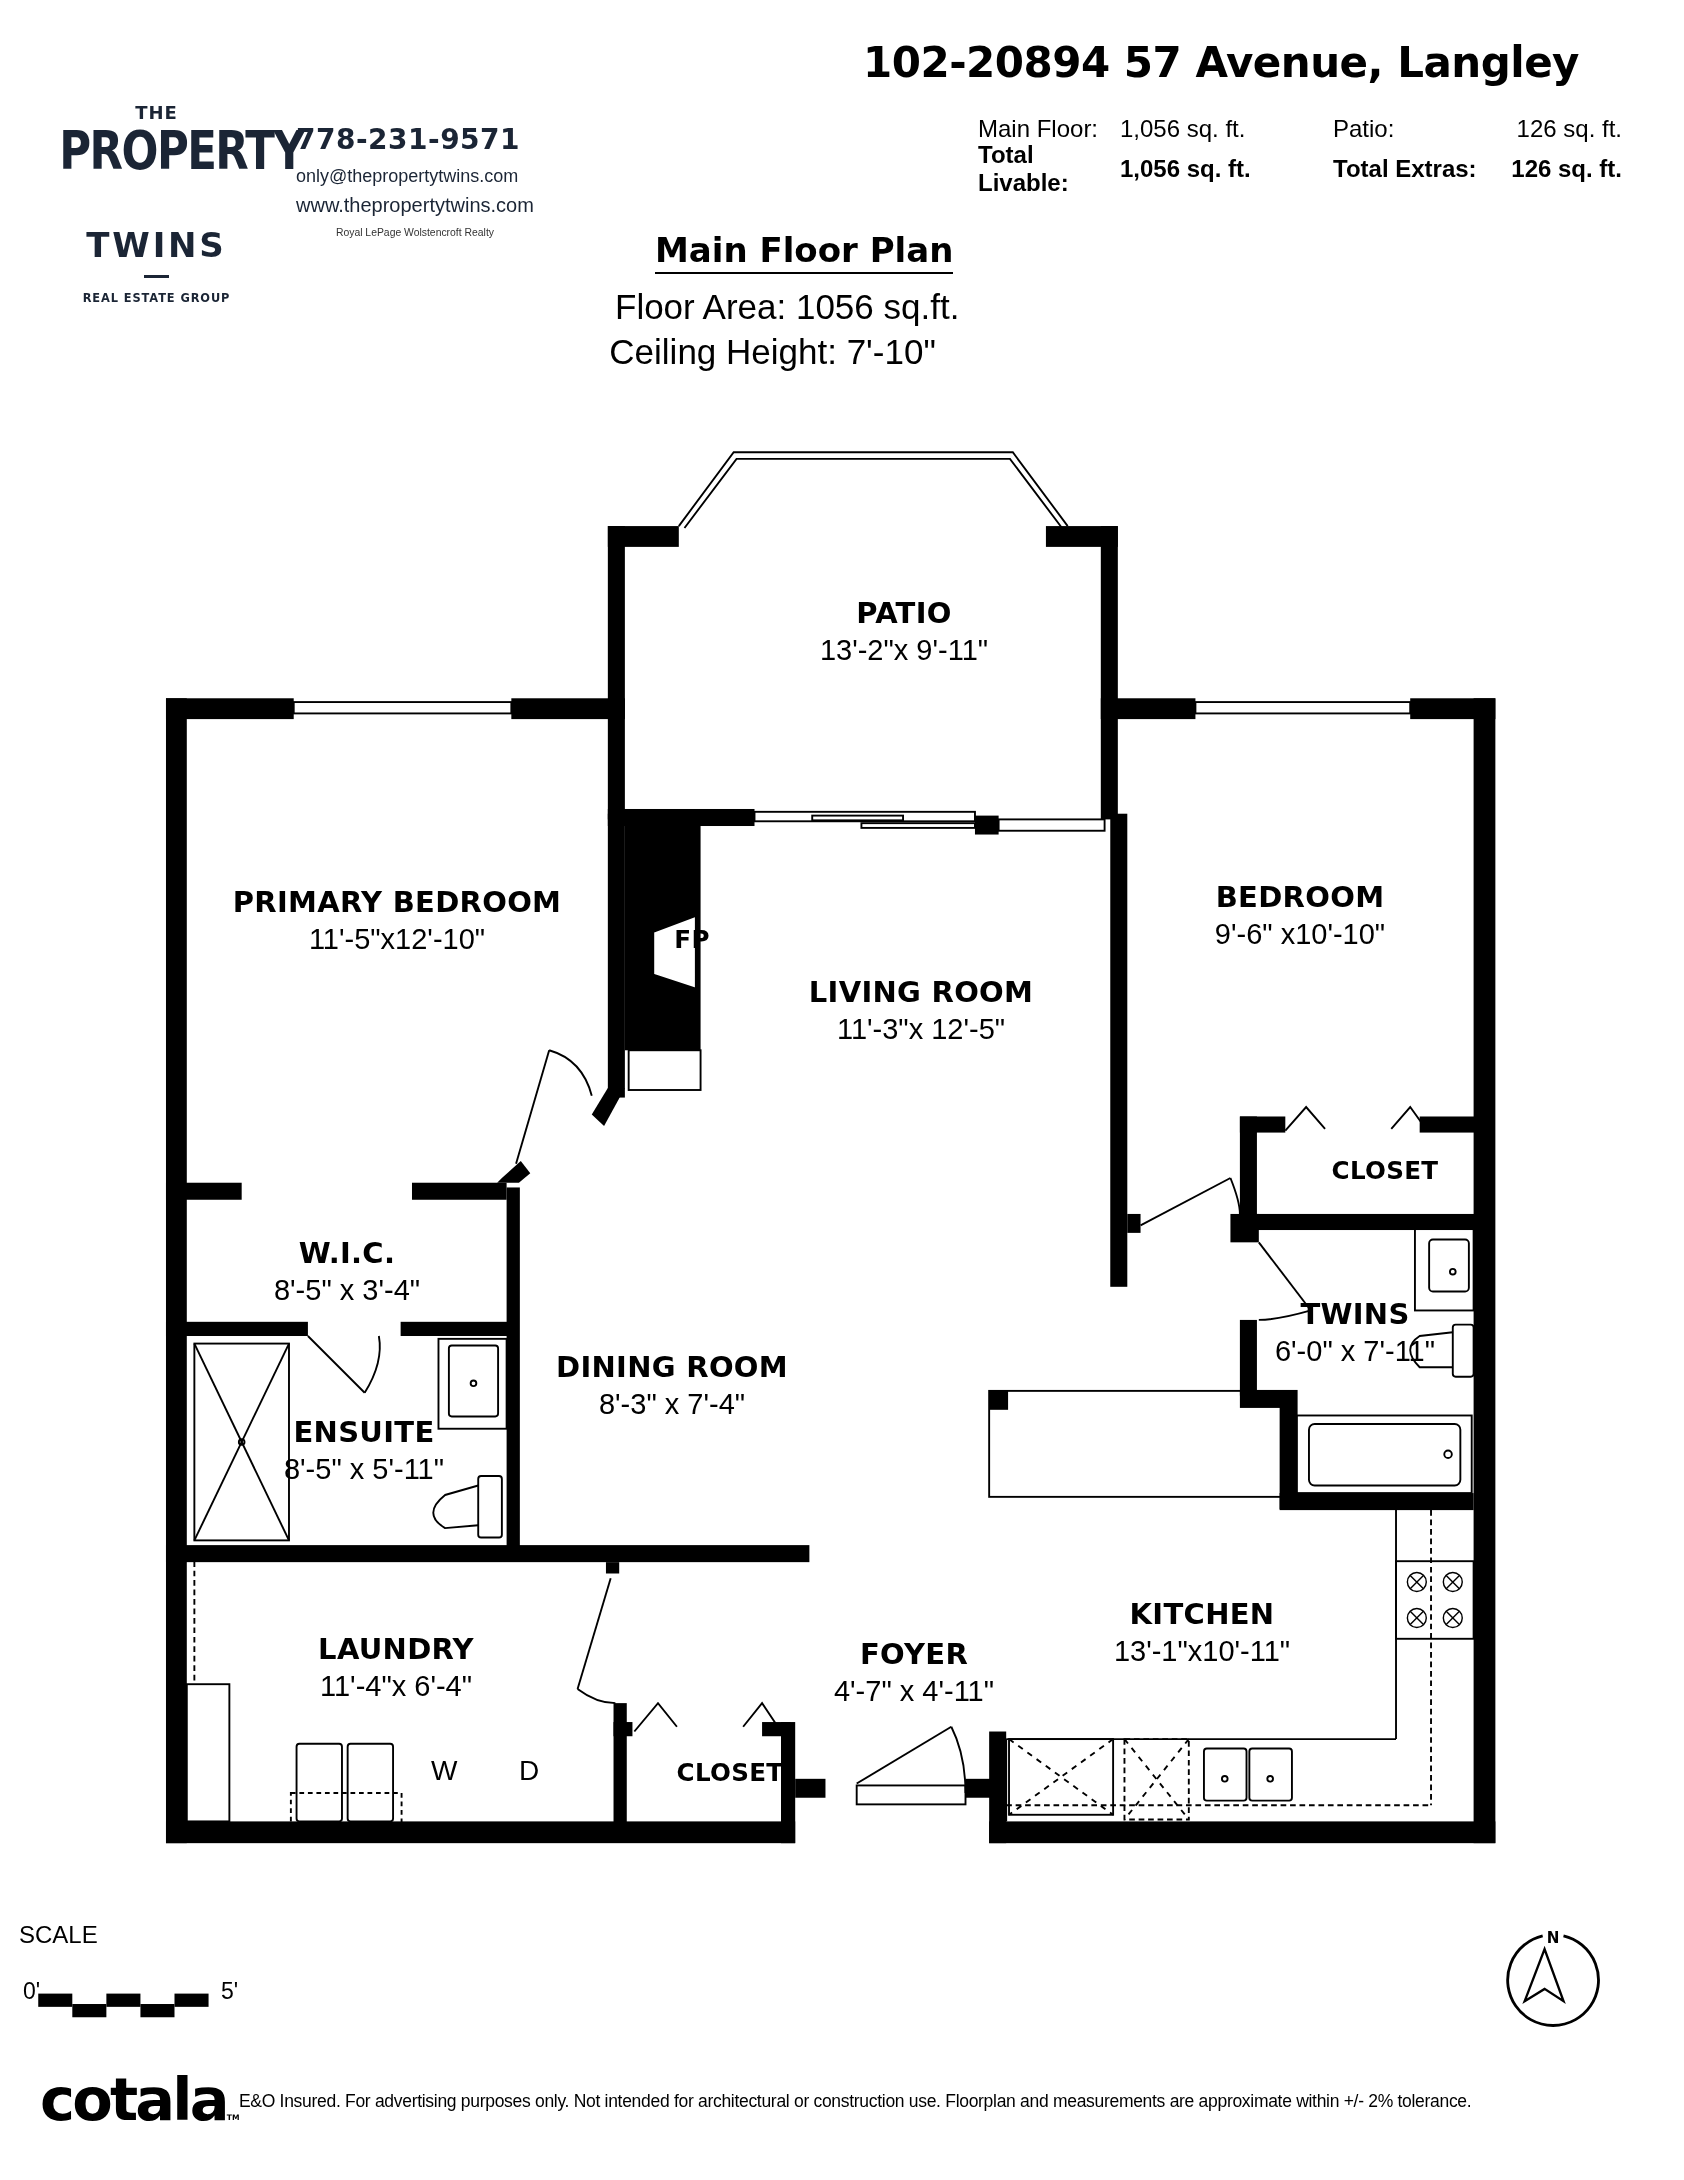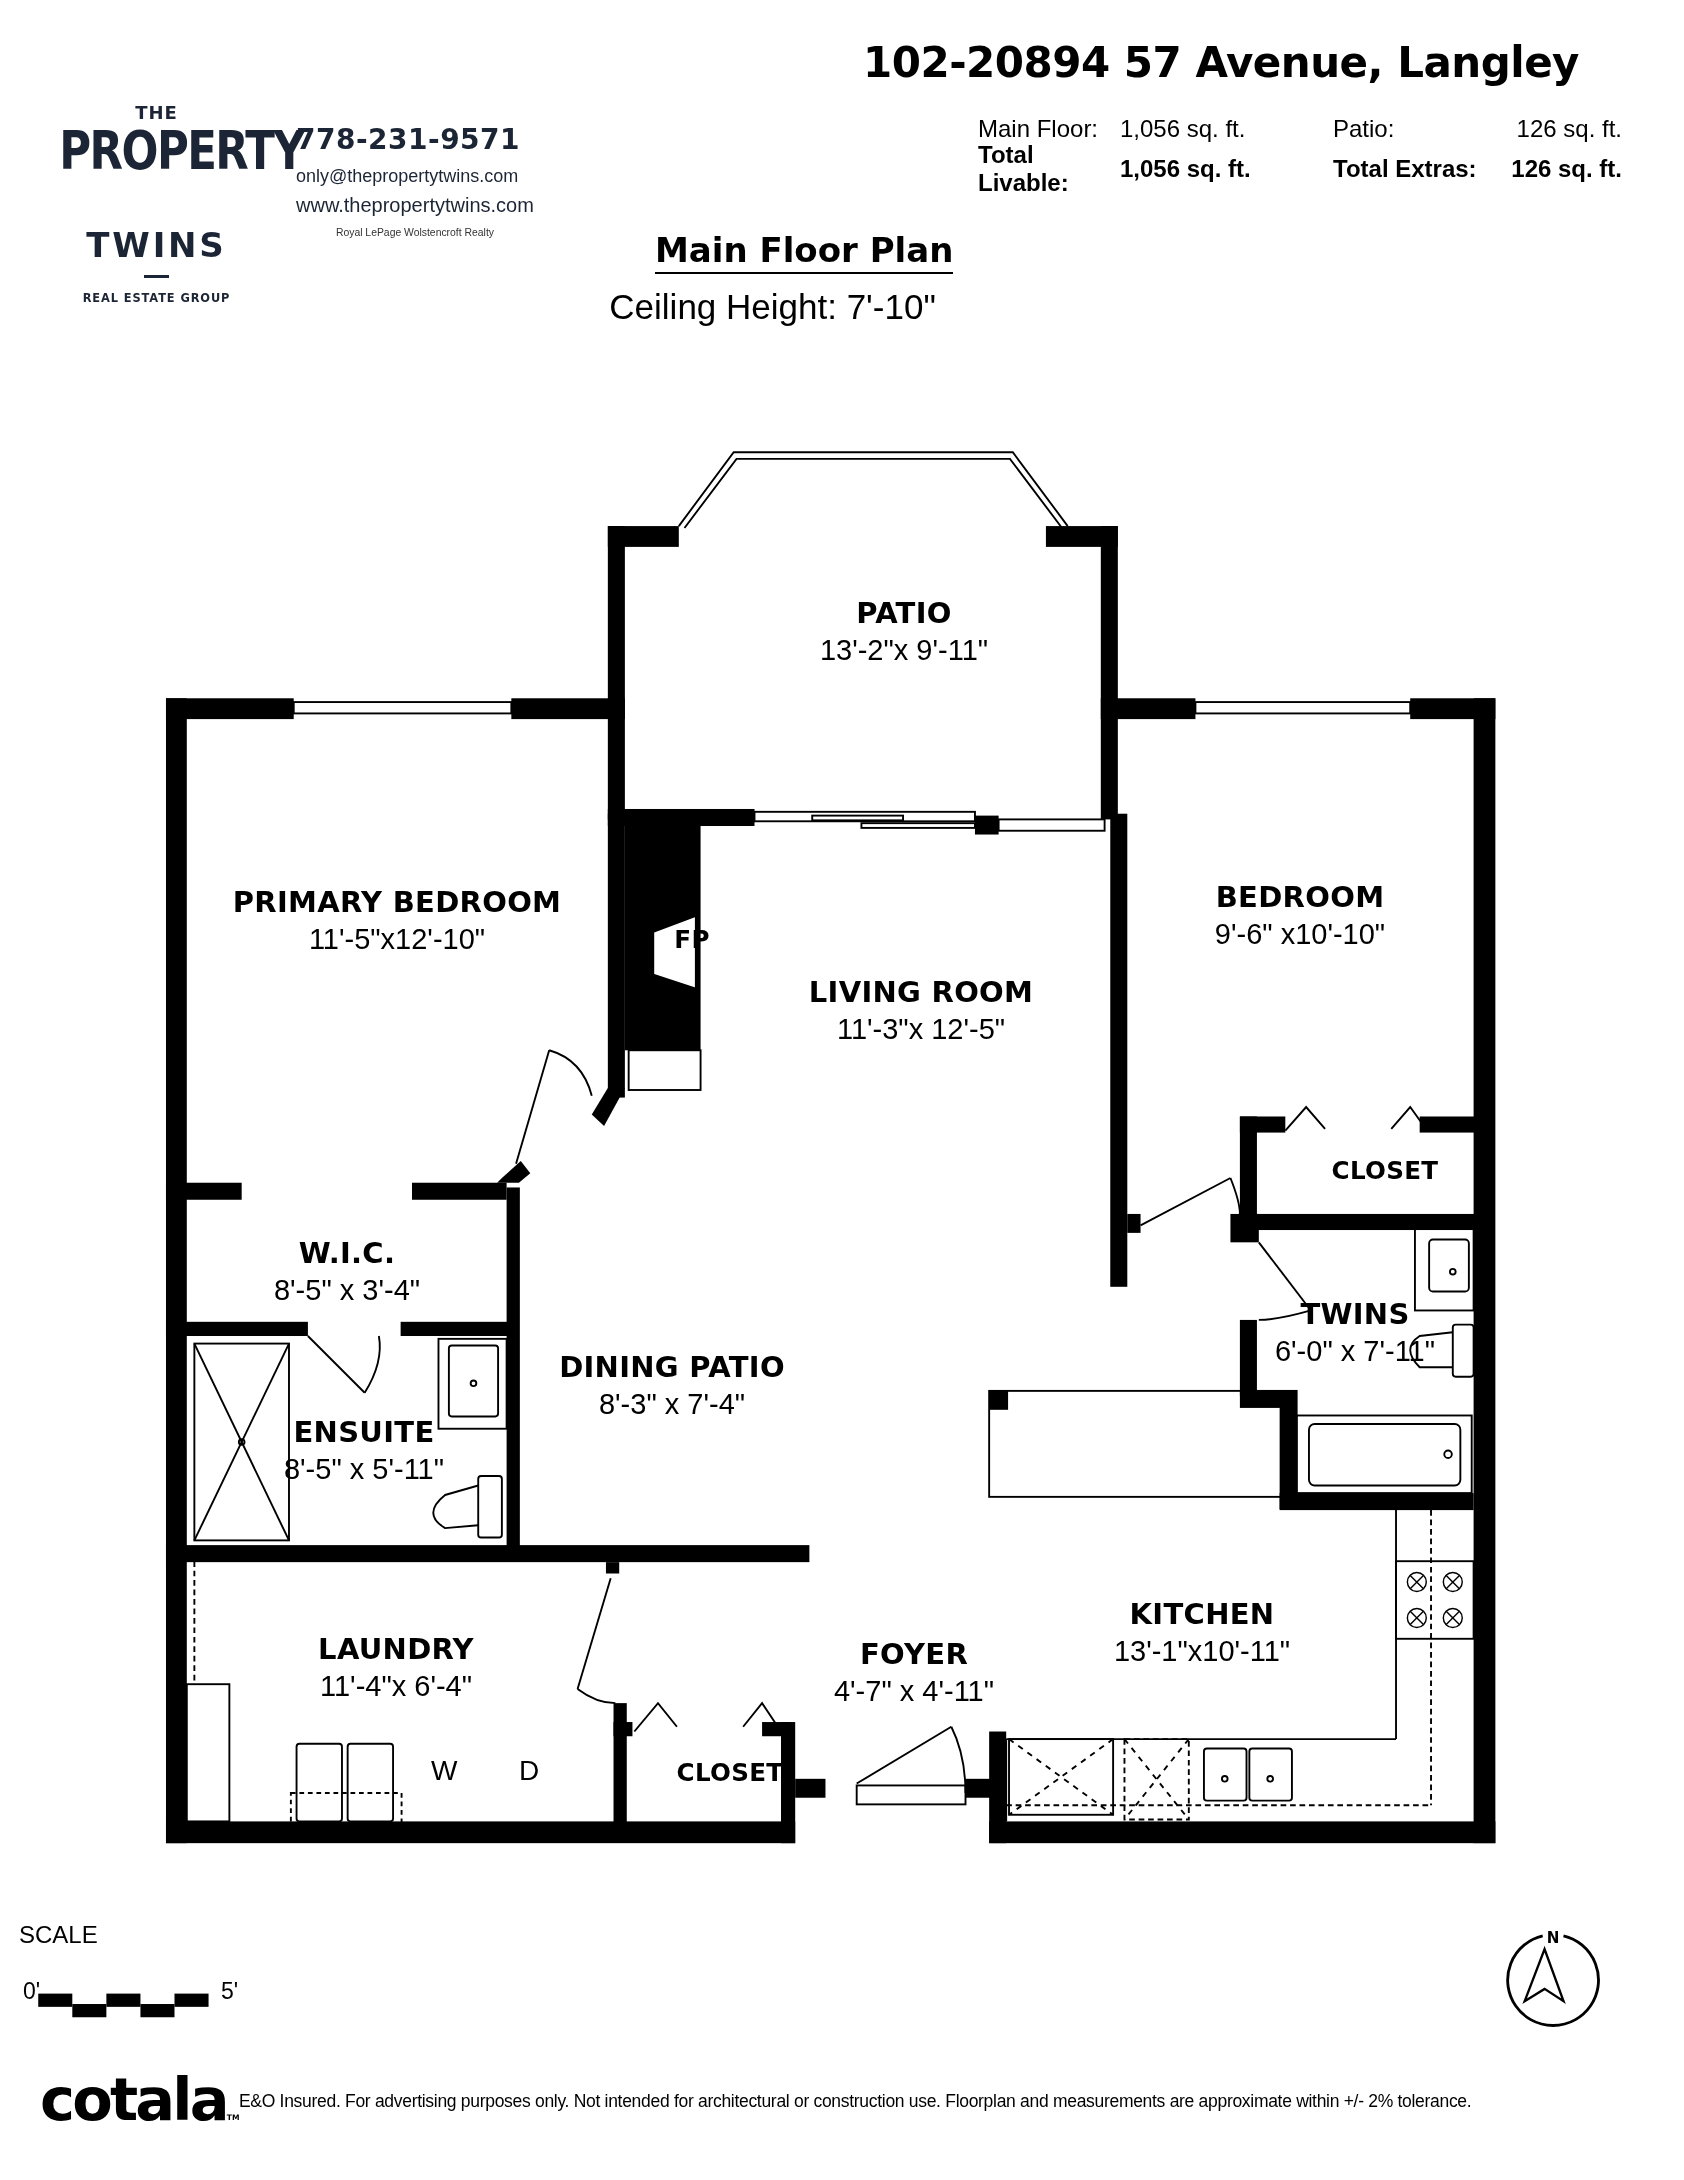--- a/index.html
+++ b/index.html
@@ -66,20 +66,21 @@
   <div class="row bold">
     <span class="c1 bold">Total Livable:</span>
     <span class="c2 bold">1,056 sq. ft.</span>
     <span class="c3 bold">Total Extras:</span>
     <span class="c4 bold">126 sq. ft.</span>
   </div>
 </div>
 
 <div class="abs plan-title">Main Floor Plan</div>
 <div class="abs plan-sub">
+  <div>Floor Area: 1056 sq.ft.</div>
   <div style="margin-left:-5.7px">Ceiling Height: 7'-10"</div>
 </div>
 
 <svg class="plan" width="1685" height="2180" viewBox="0 0 1780 2304">
   <g fill="#000">
 
     <rect x="175" y="738" width="22" height="1210"></rect>
 
     <rect x="175" y="738" width="135" height="22"></rect>
     <rect x="540" y="738" width="120" height="22"></rect>
@@ -297,21 +298,21 @@
 </div>
 <div class="rl" style="left:347px;top:1236px">
   <div class="n">W.I.C.</div>
   <div class="d">8'-5" x 3'-4"</div>
 </div>
 <div class="rl" style="left:1355px;top:1297px">
   <div class="n">TWINS</div>
   <div class="d">6'-0" x 7'-11"</div>
 </div>
 <div class="rl" style="left:672px;top:1350px">
-  <div class="n">DINING PATIO</div>
+  <div class="n">DINING ROOM</div>
   <div class="d">8'-3" x 7'-4"</div>
 </div>
 <div class="rl" style="left:364px;top:1415px">
   <div class="n">ENSUITE</div>
   <div class="d">8'-5" x 5'-11"</div>
 </div>
 <div class="rl" style="left:1202px;top:1597px">
   <div class="n">KITCHEN</div>
   <div class="d">13'-1"x10'-11"</div>
 </div>

